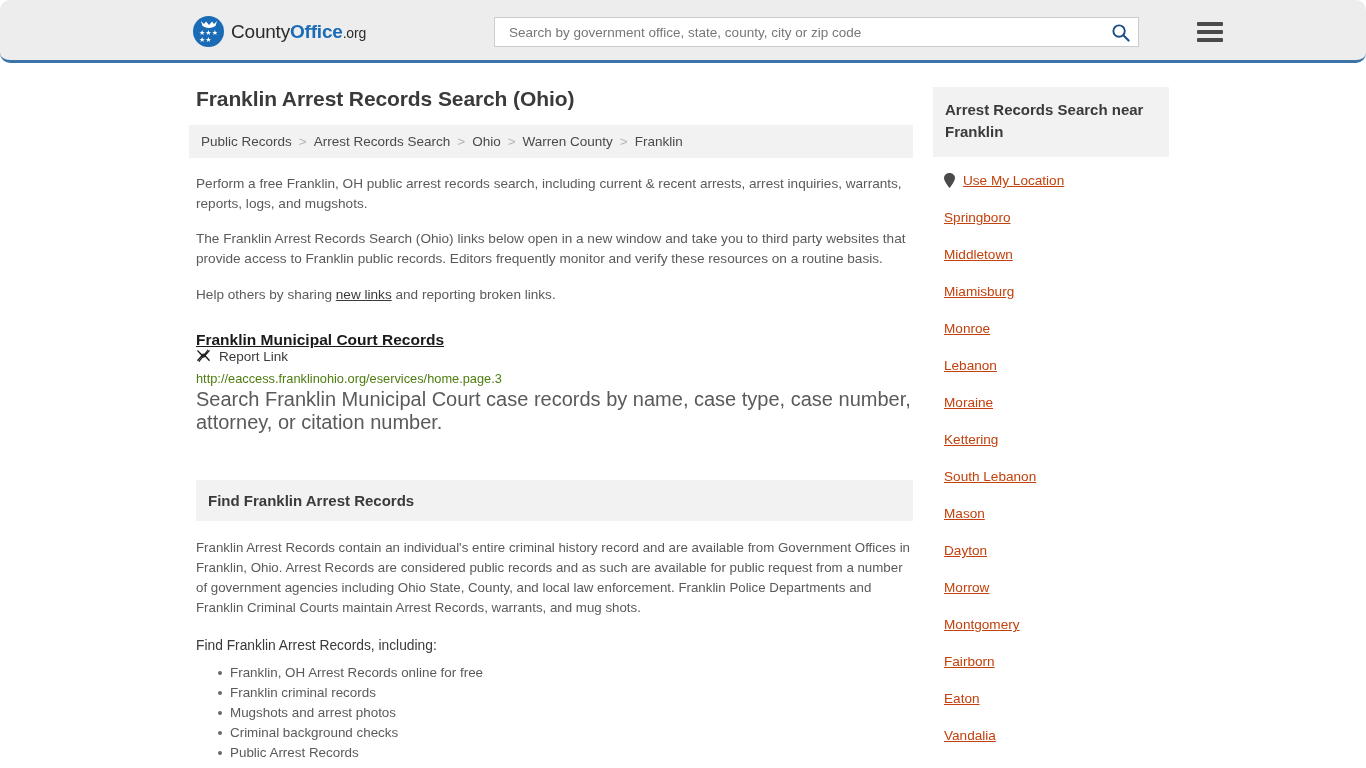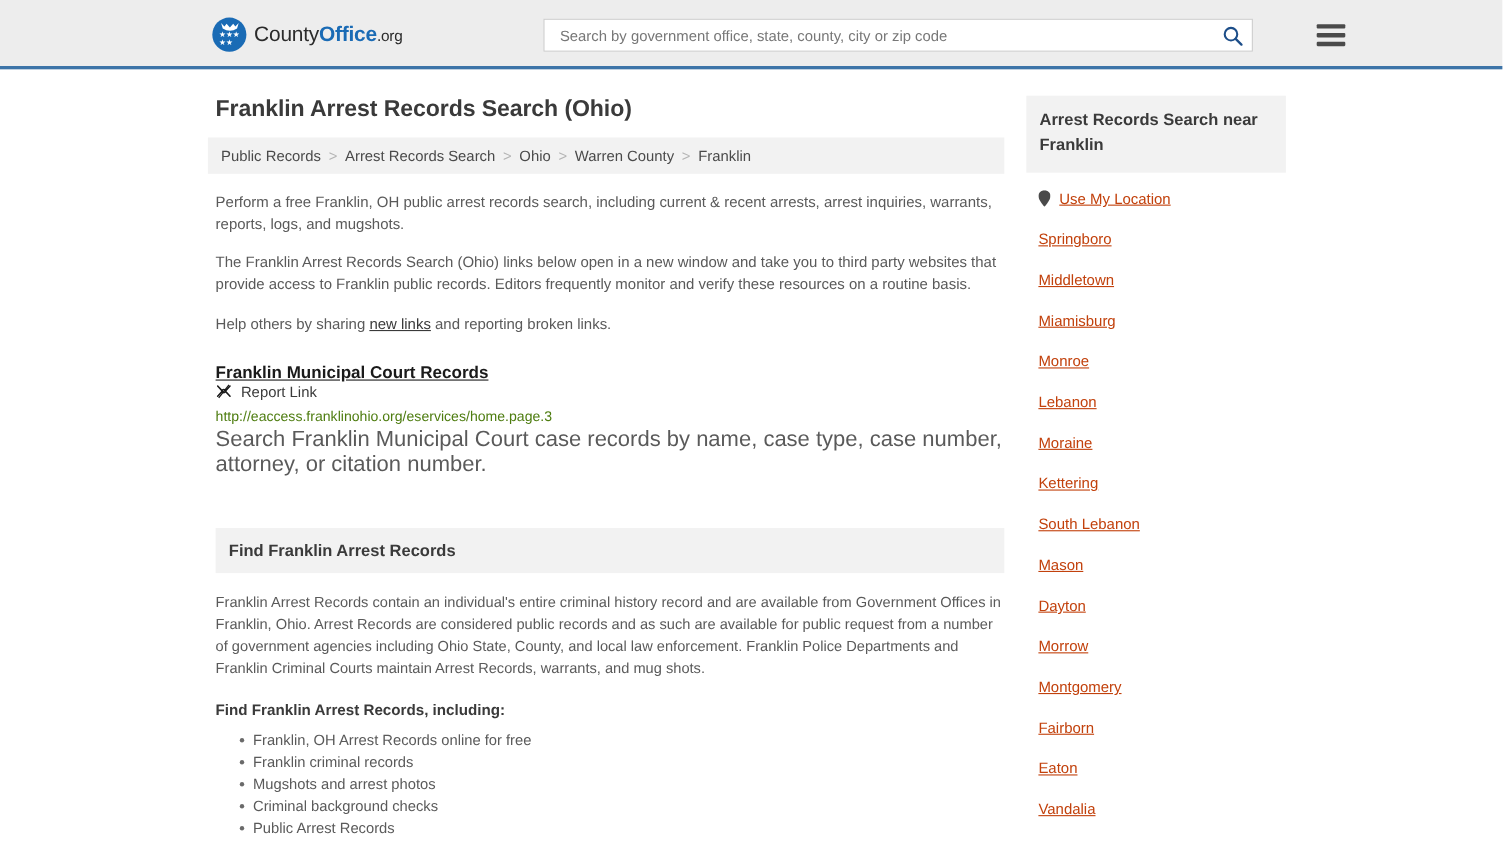--- a/index.html
+++ b/index.html
@@ -12,20 +12,21 @@
   }
 
   
   .site-header {
     height: 63px;
     background: #ededed;
     border-bottom: 3px solid #3d74a8;
     display: flex;
     align-items: center;
     position: relative;
+    border-radius: 10px;
   }
   .logo-wrap {
     position: absolute;
     left: 193px;
     top: 16px;
     display: flex;
     align-items: center;
     gap: 7px;
     text-decoration: none;
   }
@@ -209,21 +210,21 @@
   }
   .section-body {
     font-size: 13.3px;
     line-height: 20px;
     color: #5a5a5a;
     margin: 17px 0 0 7px;
     max-width: 714px;
   }
   .subhead {
     font-size: 13.8px;
-    font-weight: bold;
+    font-weight: normal;
     color: #3a3a3a;
     margin: 20px 0 0 7px;
   }
   ul.bullets {
     margin: 10px 0 0 7px;
     padding-left: 34px;
     list-style: none;
   }
   ul.bullets li {
     font-size: 13.4px;

